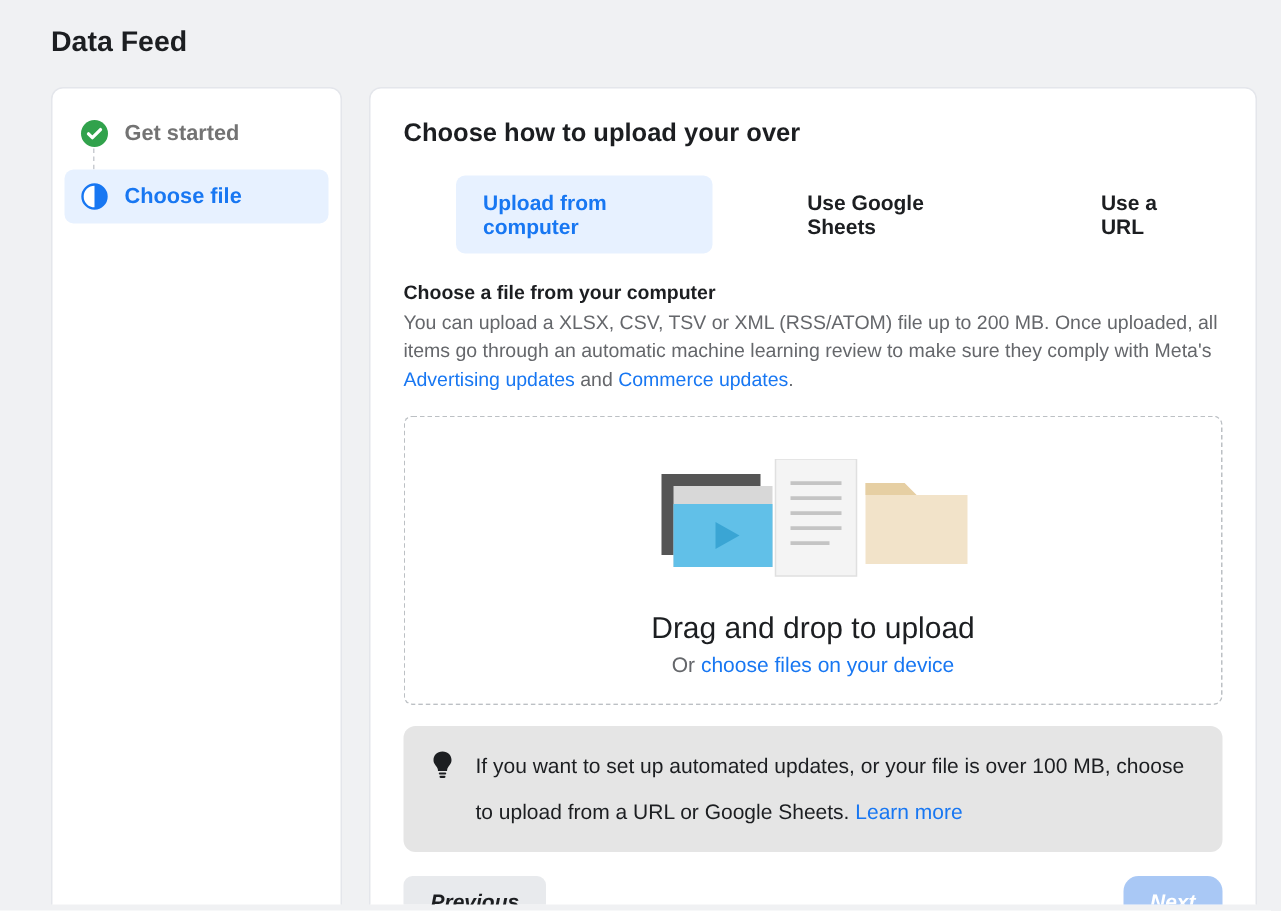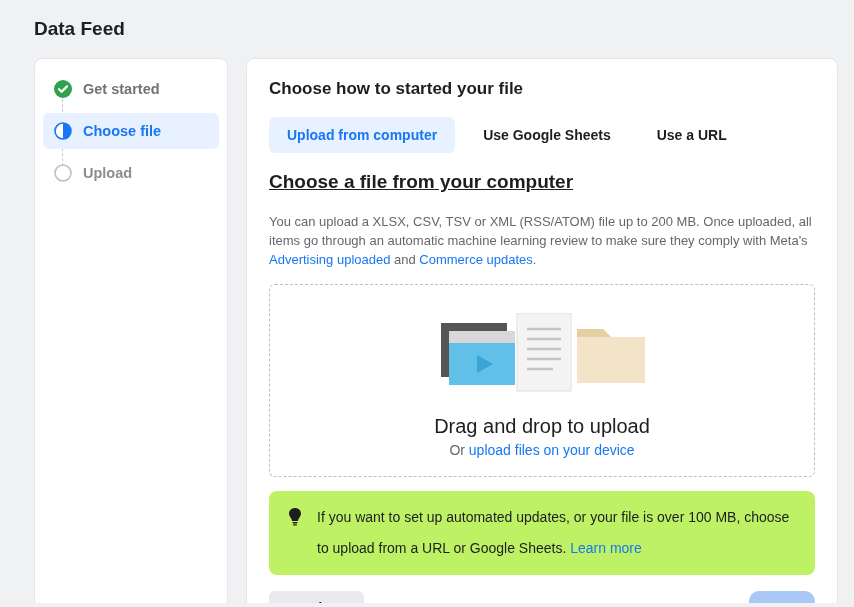--- a/index.html
+++ b/index.html
@@ -77,31 +77,31 @@
     margin-bottom: 18px;
   }
   .tabs { display: flex; gap: 10px; margin-bottom: 18px; }
   .tab {
     padding: 10px 18px;
     border-radius: 6px;
     font-weight: 600;
     font-size: 14px;
     cursor: pointer;
     color: #1c1e21;
+    margin-left: 35px;
   }
   .tab.active {
     background: #e7f1ff;
     color: #1877f2;
     font-weight: 700;
   }
   .section-title {
-    font-size: 19px;
-    font-weight: 700;
-    margin-bottom: 20px;
-    text-decoration: underline;
+    font-size: 13px;
+    font-weight: 700;
+    margin-bottom: 4px;
   }
   .section-desc {
     font-size: 13px;
     color: #65676b;
     line-height: 1.45;
     margin-bottom: 14px;
   }
   .section-desc a, .link { color: #1877f2; text-decoration: none; cursor: pointer; }
   .dropzone {
     border: 1px dashed #bcc0c4;
@@ -111,21 +111,21 @@
     margin-bottom: 14px;
   }
   .dz-art {
     display: flex; justify-content: center; align-items: flex-end;
     gap: 0;
     margin-bottom: 18px;
   }
   .dz-text { font-size: 20px; color: #1c1e21; margin-bottom: 4px; }
   .dz-sub { font-size: 14px; color: #65676b; }
   .tip {
-    background: #bef264;
+    background: #e5e5e5;
     border-radius: 8px;
     padding: 16px 18px;
     display: flex;
     gap: 14px;
     margin-bottom: 16px;
     justify-content: space-between;
   }
   .tip-icon {
     width: 16px; height: 22px; flex-shrink: 0;
     display: flex; align-items: flex-start; justify-content: center;
@@ -173,43 +173,35 @@
         <div class="step active">
           <span class="step-icon">
             <svg width="20" height="20" viewBox="0 0 20 20">
                 <circle cx="10" cy="10" r="8" fill="#fff" stroke="#1877f2" stroke-width="1.6"></circle>
                 <path d="M10 2 A8 8 0 0 1 10 18 Z" fill="#1877f2"></path>
               </svg>
           </span>
           <span class="step-label">Choose file</span>
         </div>
 
-        <div class="step upcoming">
-          <span class="step-icon">
-            <svg width="20" height="20" viewBox="0 0 20 20">
-                <circle cx="10" cy="10" r="8" fill="#fff" stroke="#bcc0c4" stroke-width="1.6"></circle>
-              </svg>
-          </span>
-          <span class="step-label">Upload</span>
-        </div>
       </div>
     </div>
 
     <div class="main">
-      <div class="main-title">Choose how to started your file</div>
+      <div class="main-title">Choose how to upload your over</div>
 
       <div class="tabs">
         <div class="tab active">Upload from computer</div>
         <div class="tab">Use Google Sheets</div>
         <div class="tab">Use a URL</div>
       </div>
 
       <div class="section-title">Choose a file from your computer</div>
       <div class="section-desc">
-        <span>You can upload a XLSX, CSV, TSV or XML (RSS/ATOM) file up to 200 MB. Once uploaded, all items go through an automatic machine learning review to make sure they comply with Meta's </span><a class="link">Advertising uploaded</a><span> and </span><a class="link">Commerce updates</a><span>.</span>
+        <span>You can upload a XLSX, CSV, TSV or XML (RSS/ATOM) file up to 200 MB. Once uploaded, all items go through an automatic machine learning review to make sure they comply with Meta's </span><a class="link">Advertising updates</a><span> and </span><a class="link">Commerce updates</a><span>.</span>
       </div>
 
       <div class="dropzone">
         <div class="dz-art">
           <svg width="210" height="84" viewBox="0 0 210 84">
 
             <rect x="4" y="10" width="66" height="54" fill="#555"></rect>
             <rect x="12" y="18" width="66" height="54" fill="#d8d8d8"></rect>
             <rect x="12" y="30" width="66" height="42" fill="#61c0e8"></rect>
             <polygon points="40,42 40,60 56,51" fill="#3aa5d4"></polygon>
@@ -220,21 +212,21 @@
             <line x1="90" y1="36" x2="124" y2="36" stroke="#c4c4c4" stroke-width="2.5"></line>
             <line x1="90" y1="46" x2="124" y2="46" stroke="#c4c4c4" stroke-width="2.5"></line>
             <line x1="90" y1="56" x2="116" y2="56" stroke="#c4c4c4" stroke-width="2.5"></line>
 
             <path d="M140 16 L166 16 L174 24 L208 24 L208 70 L140 70 Z" fill="#f2e3c9"></path>
             <path d="M140 16 L166 16 L174 24 L140 24 Z" fill="#e6cfa3"></path>
           </svg>
         </div>
         <div class="dz-text">Drag and drop to upload</div>
         <div class="dz-sub">
-          <span>Or </span><a class="link">upload files on your device</a>
+          <span>Or </span><a class="link">choose files on your device</a>
         </div>
       </div>
 
       <div class="tip">
         <span class="tip-icon">
           <svg width="14" height="20" viewBox="0 0 14 20">
               <path d="M7 1 C3.3 1 1 3.6 1 6.6 C1 9 2.4 10.2 3.2 11.4 C3.7 12.2 4 13 4 14 L10 14 C10 13 10.3 12.2 10.8 11.4 C11.6 10.2 13 9 13 6.6 C13 3.6 10.7 1 7 1 Z" fill="#1c1e21"></path>
               <rect x="4.5" y="15" width="5" height="1.4" rx="0.7" fill="#1c1e21"></rect>
               <rect x="5" y="17.2" width="4" height="1.4" rx="0.7" fill="#1c1e21"></rect>
             </svg>

